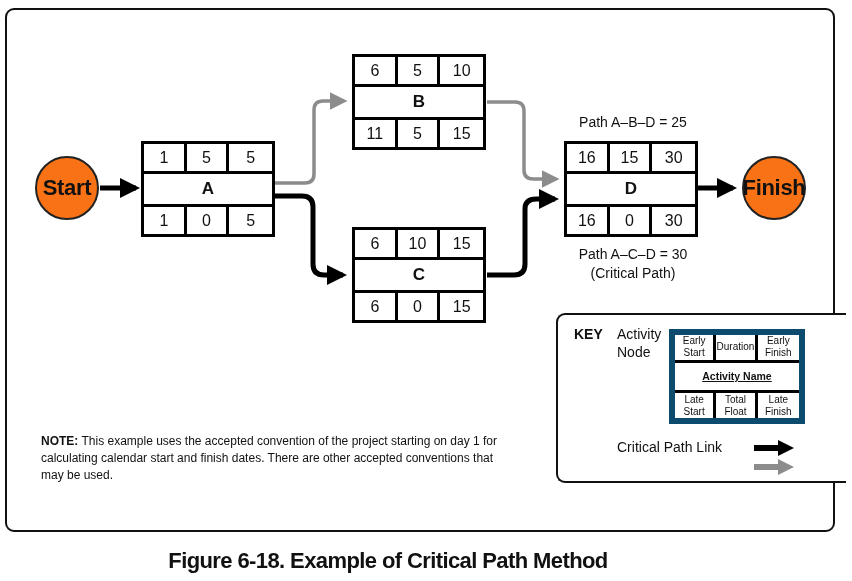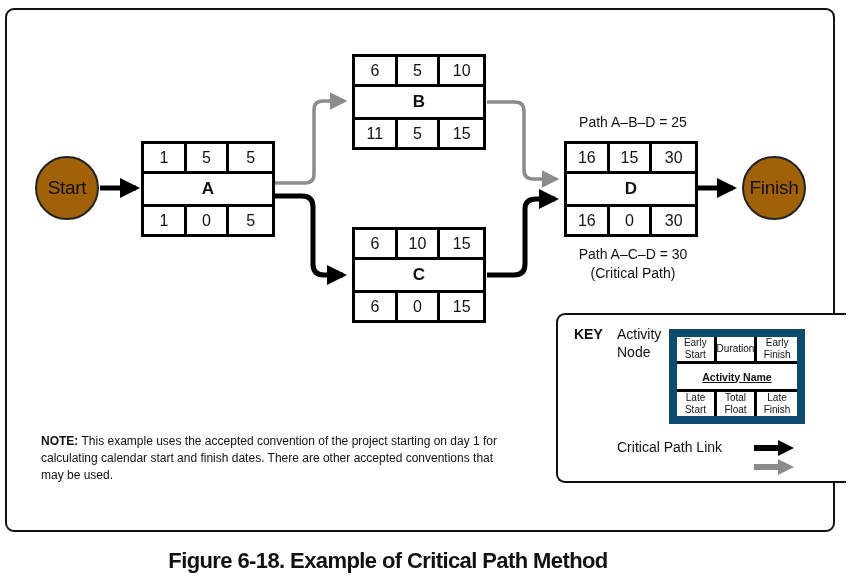--- a/index.html
+++ b/index.html
@@ -2,23 +2,23 @@
 <html><head>
 <meta charset="utf-8">
 <style>
   html, body { margin: 0; padding: 0; background: #ffffff; }
   body { width: 852px; height: 581px; position: relative; overflow: hidden;
          font-family: "Liberation Sans", sans-serif; color: #111; }
   .frame { position: absolute; left: 5px; top: 8px; width: 826px; height: 520px;
            border: 2.5px solid #111; border-radius: 9px; box-sizing: content-box; }
   svg.links { position: absolute; left: 0; top: 0; width: 852px; height: 581px; }
   .circle { position: absolute; width: 64px; height: 64px; border-radius: 50%;
-            background: #a16207; border: 2px solid #222; box-sizing: border-box;
+            background: #f97316; border: 2px solid #222; box-sizing: border-box;
             display: flex; align-items: center; justify-content: center;
-            font-weight: normal; font-size: 19px; letter-spacing: -0.3px;
+            font-weight: bold; font-size: 22px; letter-spacing: -0.3px;
             font-family: "Liberation Sans Narrow", "Liberation Sans", sans-serif; }
   .node { position: absolute; width: 134px; height: 96px; background: #fff;
           border: 3px solid #000; box-sizing: border-box; display: grid;
           grid-template-rows: 1fr 1fr 1fr; }
   .row3 { display: grid; grid-template-columns: 1fr 1fr 1fr; }
   .row3 > div { display: flex; align-items: center; justify-content: center;
                 font-size: 16px; border-right: 3px solid #000; }
   .row3 > div:last-child { border-right: none; }
   .row-top { border-bottom: 3px solid #000; }
   .row-bot { border-top: 3px solid #000; }
@@ -27,21 +27,21 @@
   .label { position: absolute; font-size: 14px; text-align: center; white-space: nowrap; }
   .note { position: absolute; left: 41px; top: 433px; width: 470px; font-size: 12px;
           line-height: 17px; }
   .note b { font-weight: bold; }
   .key { position: absolute; left: 556px; top: 313px; width: 290px; height: 170px;
          border: 2.5px solid #111; border-right: none; border-radius: 9px 0 0 9px;
          box-sizing: border-box; background: #fff; padding-left: 40px; }
   .key-title { position: absolute; left: 16px; top: 11px; font-weight: bold; font-size: 14px; }
   .key-node-label { position: absolute; left: 59px; top: 10px; font-size: 14px; line-height: 18px; }
   .key-node { position: absolute; left: 111px; top: 14px; width: 136px; height: 95px;
-              border: 8px solid #0c4a6e; box-sizing: border-box; display: grid;
+              border: 6px solid #0c4a6e; box-sizing: border-box; display: grid;
               grid-template-rows: 1fr 1fr 1fr; }
   .key-node .row3 > div { font-size: 10px; line-height: 12px; text-align: center; }
   .key-node .row-name { font-size: 10.5px; text-decoration: underline; }
   .key-link-label { position: absolute; left: 59px; font-size: 14px; }
   .caption { position: absolute; left: 0; width: 776px; top: 548px; text-align: center;
              font-weight: bold; font-size: 22px; letter-spacing: -0.6px;
              font-family: "Liberation Sans Narrow", "Liberation Sans", sans-serif; }
 </style>
 </head>
 <body>

